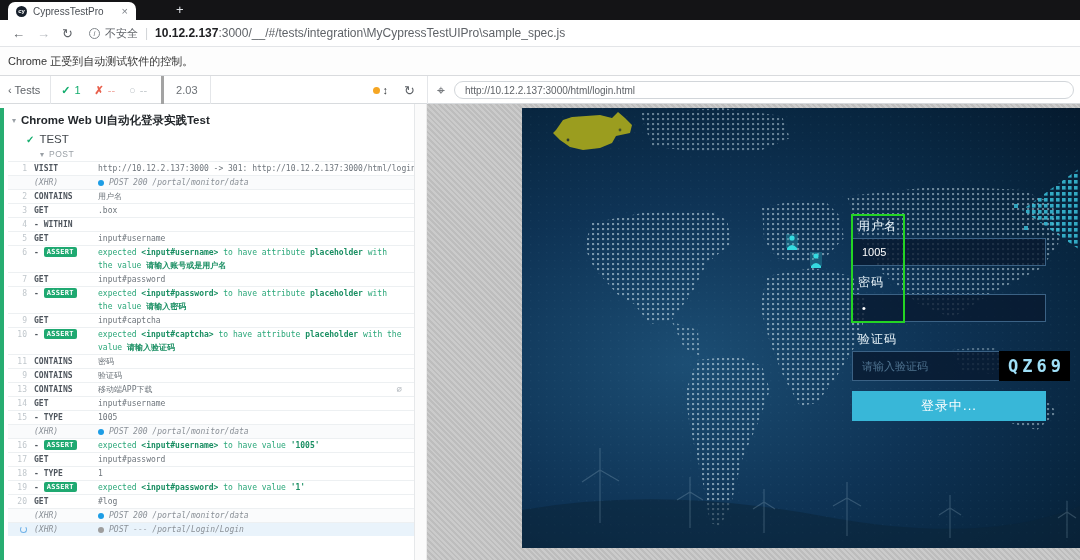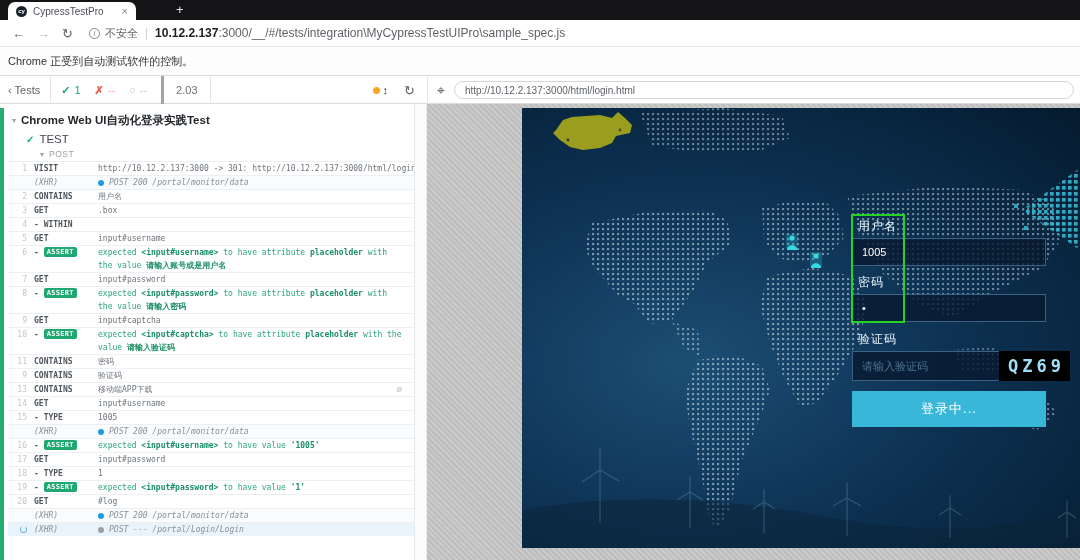--- a/index.html
+++ b/index.html
@@ -104,21 +104,21 @@
          background:radial-gradient(ellipse at 30% 58%, #1c4e74 0%, #0e3355 45%, #082640 75%, #051a2e 100%); }
   .aut svg.map { position:absolute; left:0; top:0; }
 
   .fldlabel { position:absolute; font-size:12px; color:#e9f4fa; letter-spacing:1px; }
   .fld { position:absolute; width:194px; height:28px; background:rgba(8,24,46,0.78); border:1px solid #3b6285;
          color:#fff; font-size:11px; display:flex; align-items:center; padding-left:9px; }
   .fld .ph { color:#4f7390; font-size:11px; }
   .captcha { position:absolute; left:453px; top:243px; width:71px; height:30px; background:#000;
              color:#9fe0f8; font-family:"DejaVu Sans Mono", monospace; font-size:17px; font-weight:bold;
              letter-spacing:4px; display:flex; align-items:center; justify-content:center; padding-left:4px;margin-left:24px; }
-  .loginbtn { position:absolute; left:330px; top:283px; width:194px; height:36px; background:#38b7d8;
+  .loginbtn { position:absolute; left:330px; top:283px; width:194px; height:30px; background:#38b7d8;
               color:#fff; font-size:13px; border:none; display:flex; align-items:center; justify-content:center;
               letter-spacing:1px; }
   .hlbox { position:absolute; left:329px; top:106px; width:54px; height:109px; border:2px solid #24d424; }
 </style>
 </head>
 <body>
 
 <div class="screen">
 
   <div class="tabstrip">

